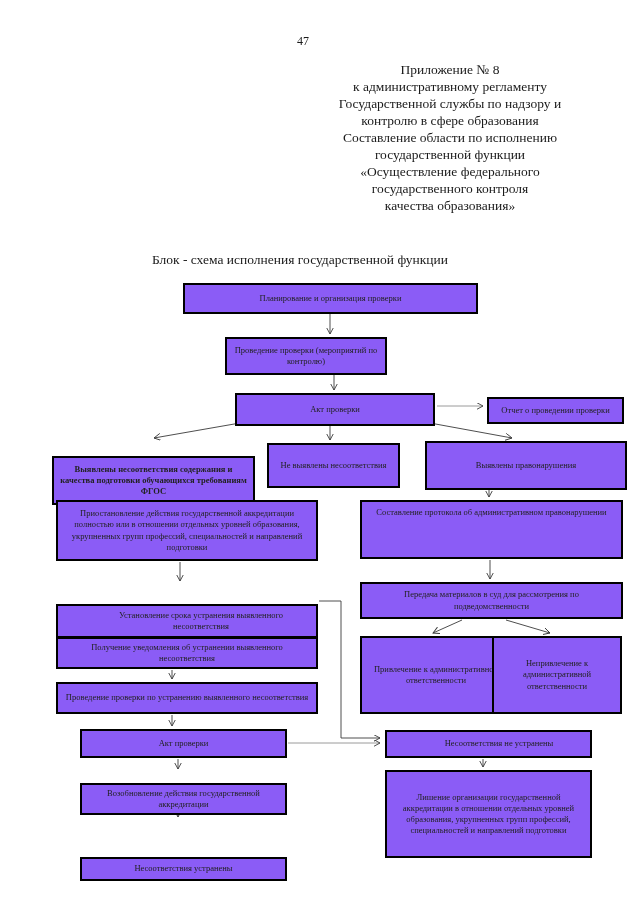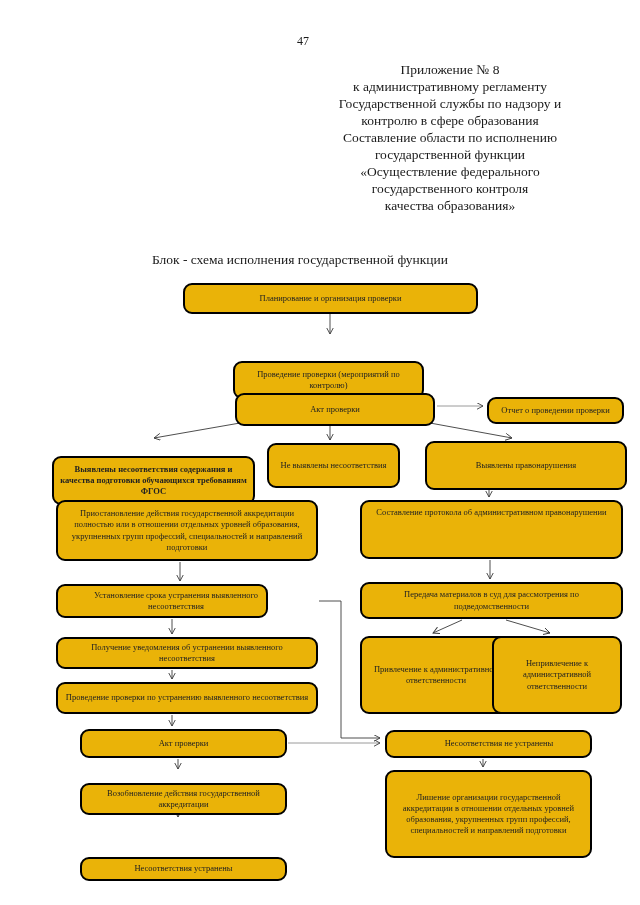--- a/index.html
+++ b/index.html
@@ -7,21 +7,21 @@
     width:640px;height:905px;background:#ffffff;position:relative;
     font-family:"Liberation Serif","DejaVu Serif",serif;color:#1a1a1a;
     overflow:hidden;
   }
   .abs{position:absolute;}
   #page-number{left:297px;top:34px;font-size:12px;}
   #doc-header{left:300px;top:61px;width:300px;text-align:center;font-size:13.5px;line-height:17px;}
   #chart-title{left:100px;top:252px;width:400px;text-align:center;font-size:13.5px;}
   .node{
     position:absolute;box-sizing:border-box;
-    border:2.5px solid #000;border-radius:9px;background:#eab308;
+    border:2.5px solid #000;border-radius:0;background:#8b5cf6;
     display:flex;align-items:center;justify-content:center;
     text-align:center;font-size:8.5px;line-height:1.3;padding:2px 6px;color:#222;
   }
   .node.top-align{align-items:flex-start;padding-top:5px;}
   #connectors{position:absolute;left:0;top:0;width:640px;height:905px;pointer-events:none;}
   #connectors path,#connectors polyline{fill:none;stroke:#3a3a3a;stroke-width:0.9px;}
   #connectors .grey{stroke:#8f8f8f;}
 </style>
 </head>
 <body>
@@ -64,29 +64,29 @@
   <path d="M172,670 L172,679" marker-end="url(#arr)"></path>
   <path d="M172,715 L172,726" marker-end="url(#arr)"></path>
   <path class="grey" d="M288,743 L380,743" marker-end="url(#arr)"></path>
   <path d="M319,601 L341,601 L341,738 L380,738" marker-end="url(#arr)"></path>
   <path d="M483,759 L483,767" marker-end="url(#arr)"></path>
   <path d="M178,759 L178,769" marker-end="url(#arr)"></path>
   <path d="M178,805 L178,817" marker-end="url(#arr)"></path>
 </svg>
 
 <div class="node" style="left:183px;top:283px;width:295px;height:31px;">Планирование и организация проверки</div>
-<div class="node" style="left:233px;top:337px;width:191px;height:38px;margin-top:24px;">Проведение проверки (мероприятий по контролю)</div>
+<div class="node" style="left:225px;top:337px;width:162px;height:38px;">Проведение проверки (мероприятий по контролю)</div>
 <div class="node" style="left:235px;top:393px;width:200px;height:33px;">Акт проверки</div>
 <div class="node" style="left:487px;top:397px;width:137px;height:27px;">Отчет о проведении проверки</div>
 <div class="node" style="left:52px;top:456px;width:203px;height:49px;font-weight:bold;">Выявлены несоответствия содержания и качества подготовки обучающихся требованиям ФГОС</div>
 <div class="node" style="left:267px;top:443px;width:133px;height:45px;">Не выявлены несоответствия</div>
 <div class="node" style="left:425px;top:441px;width:202px;height:49px;">Выявлены правонарушения</div>
 <div class="node" style="left:56px;top:500px;width:262px;height:61px;">Приостановление действия государственной аккредитации полностью или в отношении отдельных уровней образования, укрупненных групп профессий, специальностей и направлений подготовки</div>
 <div class="node top-align" style="left:360px;top:500px;width:263px;height:59px;">Составление протокола об административном правонарушении</div>
-<div class="node" style="left:56px;top:584px;width:212px;height:34px;padding-left:34px;">Установление срока устранения выявленного несоответствия</div>
+<div class="node" style="left:56px;top:604px;width:262px;height:34px;padding-left:34px;">Установление срока устранения выявленного несоответствия</div>
 <div class="node" style="left:360px;top:582px;width:263px;height:37px;">Передача материалов в суд для рассмотрения по подведомственности</div>
 <div class="node" style="left:56px;top:637px;width:262px;height:32px;">Получение уведомления об устранении выявленного несоответствия</div>
 <div class="node" style="left:360px;top:636px;width:152px;height:78px;">Привлечение к административной ответственности</div>
 <div class="node" style="left:492px;top:636px;width:130px;height:78px;">Непривлечение к административной ответственности</div>
 <div class="node" style="left:56px;top:682px;width:262px;height:32px;">Проведение проверки по устранению выявленного несоответствия</div>
 <div class="node" style="left:80px;top:729px;width:207px;height:29px;">Акт проверки</div>
 <div class="node" style="left:385px;top:730px;width:207px;height:28px;padding-left:27px;">Несоответствия не устранены</div>
 <div class="node" style="left:80px;top:814px;width:207px;height:24px;margin-top:43px;">Несоответствия устранены</div>
 <div class="node" style="left:385px;top:770px;width:207px;height:88px;">Лишение организации государственной аккредитации в отношении отдельных уровней образования, укрупненных групп профессий, специальностей и направлений подготовки</div>
 <div class="node" style="left:80px;top:783px;width:207px;height:32px;">Возобновление действия государственной аккредитации</div>

